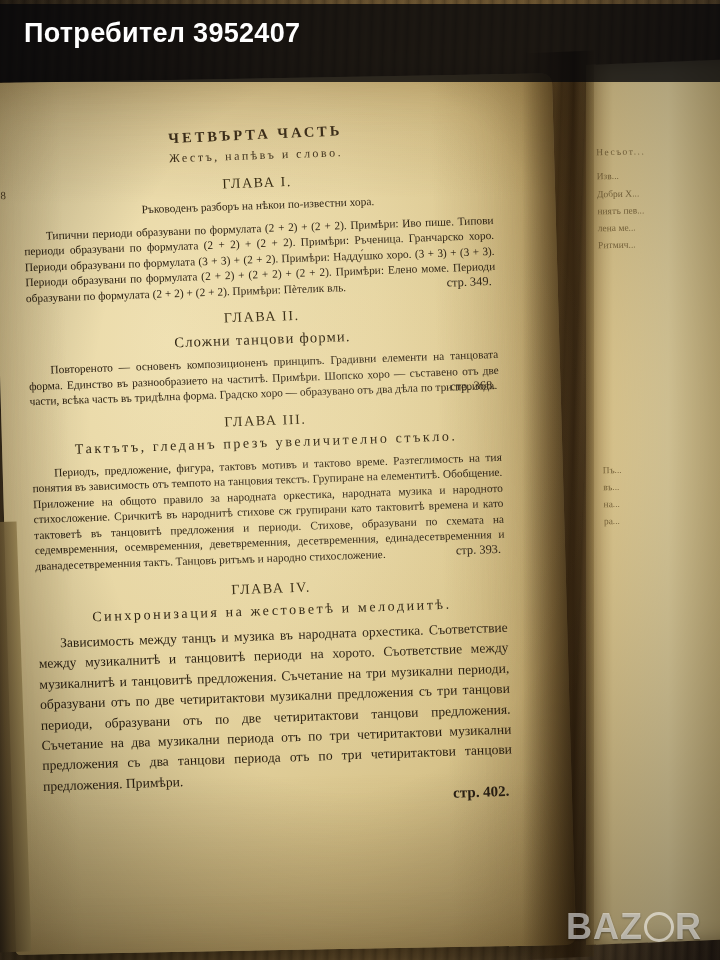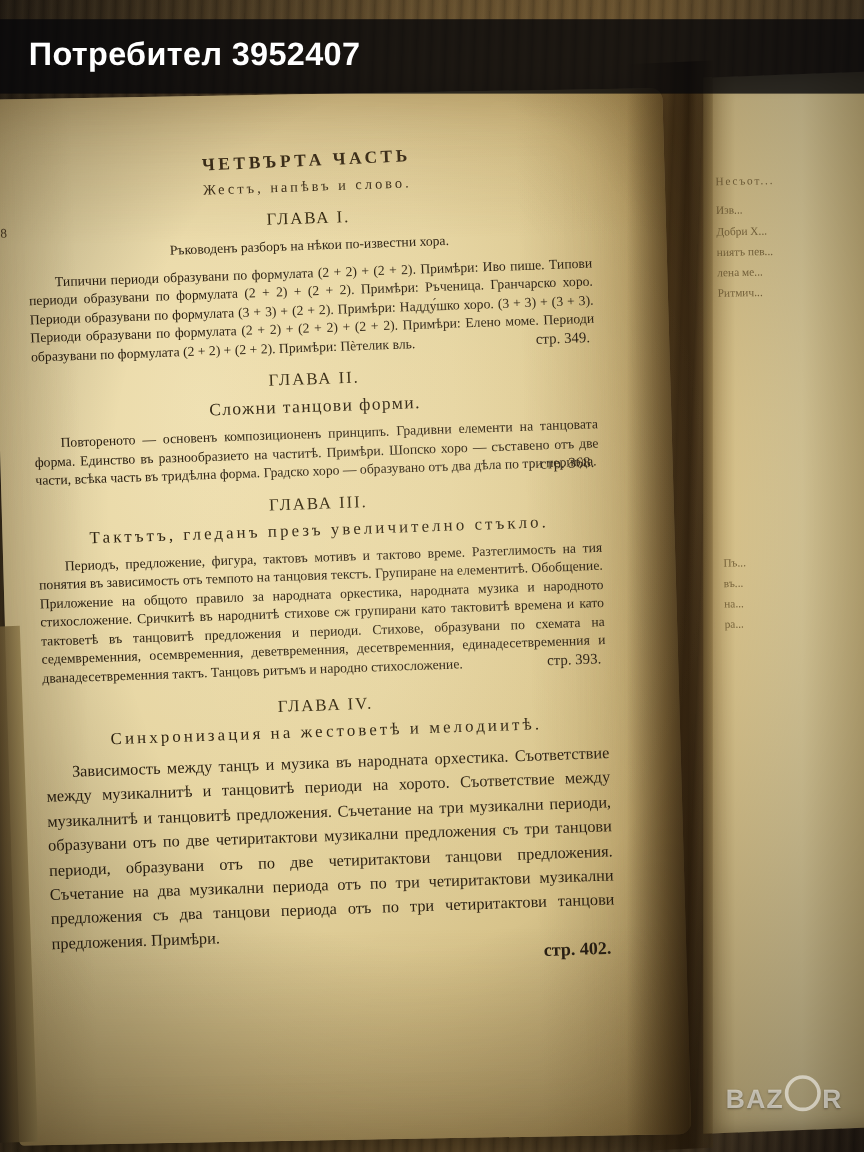--- a/index.html
+++ b/index.html
@@ -28,22 +28,22 @@
     position: absolute;
     inset: 0;
     background:
       repeating-linear-gradient(92deg, rgba(0,0,0,0.22) 0px, rgba(0,0,0,0.0) 3px, rgba(255,230,160,0.05) 7px, rgba(0,0,0,0.16) 12px);
     opacity: .8;
   }
 
   
   .topbar {
     position: absolute;
-    left: 0; top: 16px;
-    width: 720px; height: 62px;
+    left: 0; top: 4px;
+    width: 720px; height: 78px;
     background: rgba(8,8,10,0.80);
     z-index: 40;
     text-align: center;
   }
   .topbar-text {
     position: absolute;
     left: 24px; top: 14px;
     color: #ffffff;
     font-family: "Liberation Sans", sans-serif;
     font-size: 27px;
@@ -205,23 +205,23 @@
     background: linear-gradient(90deg, #2a2014 0%, #6b5631 45%, #a08a55 100%);
     transform: rotate(-2deg);
     z-index: 8;
     opacity:.9;
   }
 
   
   .bazar {
     position: absolute;
     right: 18px;
-    bottom: 31px;
+    bottom: 12px;
     font-family: "Liberation Sans", sans-serif;
-    font-size: 22px;
+    font-size: 36px;
     font-weight: bold;
     color: rgba(255,255,255,0.55);
     letter-spacing: 1px;
     z-index: 30;
     text-shadow: 0 1px 2px rgba(0,0,0,.35);
   }
   .bazar .dot {
     display: inline-block;
     width: 24px; height: 24px;
     border-radius: 50%;

